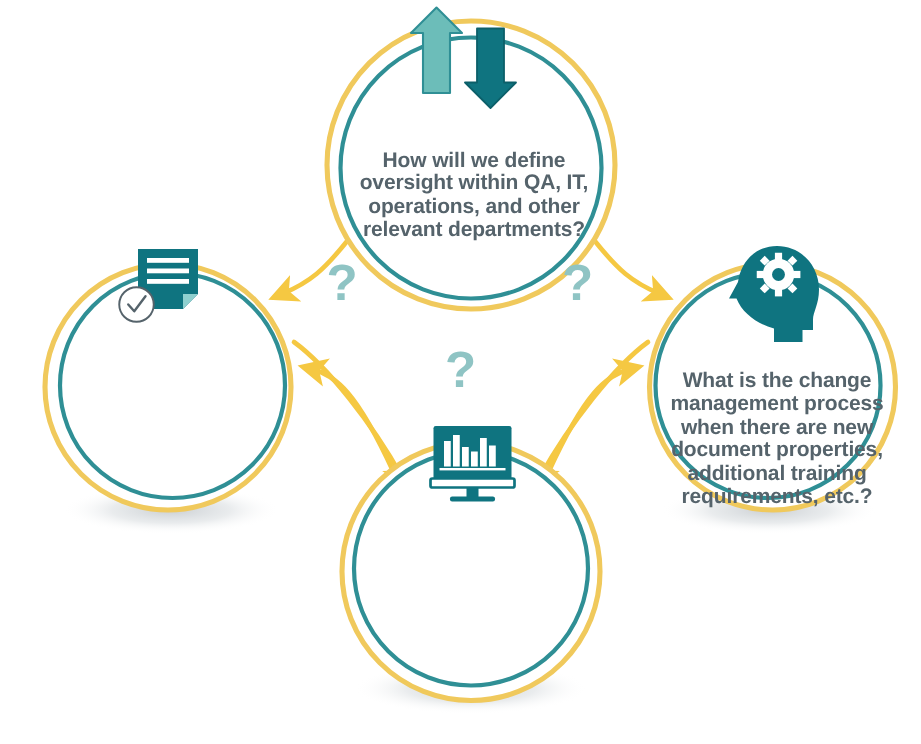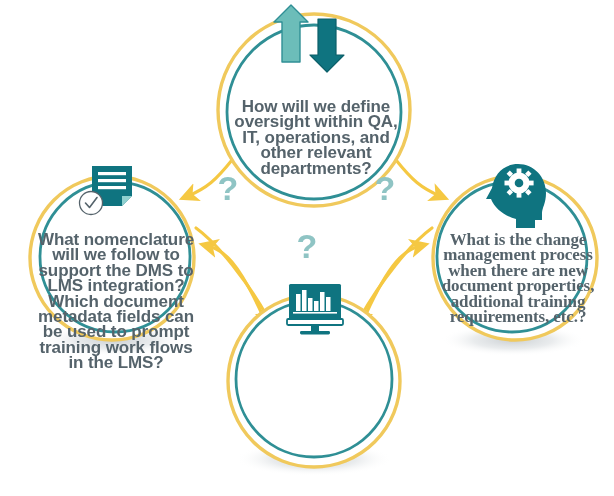--- a/index.html
+++ b/index.html
@@ -23,29 +23,29 @@
     top: 0;
     width: 614px;
     height: 496px;
   }
   .node-text {
     position: absolute;
     text-align: center;
     color: #55636b;
     font-family: "Liberation Sans", sans-serif;
     font-weight: bold;
-    font-size: 17px;
+    font-size: 14px;
     line-height: 15.4px;
     letter-spacing: -0.1px;
     z-index: 6;
     pointer-events: none;
   }
   #text-top   { left: 232px; top: 99px;  width: 168px; }
   #text-left  { left: 32px;  top: 232px; width: 168px; }
-  #text-right { left: 437px; top: 232px; width: 162px; font-family: Liberation Serif, serif; }
+  #text-right { left: 437px; top: 246px; width: 162px; }
   #text-bottom{ left: 222px; top: 349px; width: 188px; }
 </style>
 </head>
 <body>
 
 <div id="canvas">
 
   <svg id="svg-layer" viewBox="0 0 614 496">
     <defs>
       <radialGradient id="shadowGrad" cx="50%" cy="50%" r="50%">
@@ -146,18 +146,17 @@
       </g>
       <rect x="293" y="312" width="44" height="1.6" fill="#ffffff"></rect>
       <rect x="287" y="319" width="56" height="6" rx="1.2" fill="#ffffff" stroke="#0f7480" stroke-width="1.8"></rect>
       <rect x="311" y="325" width="8" height="7" fill="#0f7480"></rect>
       <rect x="300" y="331" width="30" height="3.4" rx="1.4" fill="#0f7480"></rect>
     </g>
   </svg>
 
   <div id="text-top" class="node-text">How will we define oversight within QA, IT, operations, and other relevant departments?</div>
 
-  <div id="text-left" class="node-text">What nomenclature will we follow to support the DMS to LMS integration? Which document metadata fields can be used to prompt training work flows in the LMS?</div>
 
   <div id="text-right" class="node-text">What is the change management process when there are new document properties, additional training requirements, etc.?</div>
 
 
 </div>
 
 </body></html>

